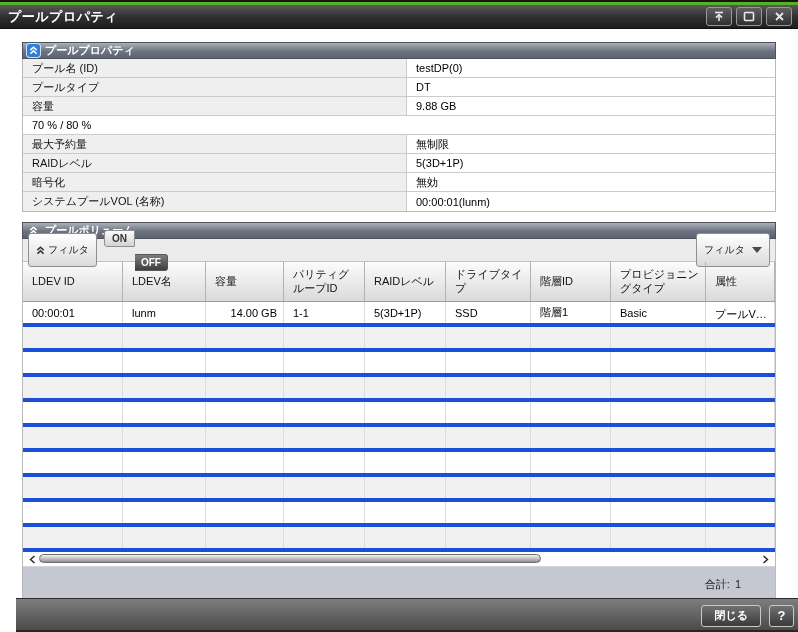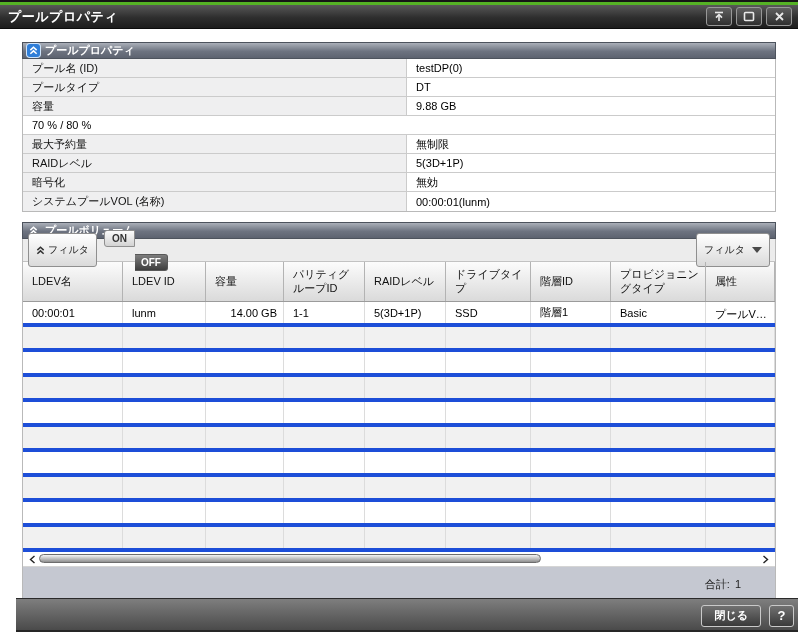--- a/index.html
+++ b/index.html
@@ -236,22 +236,22 @@
           <span class="btn-off">OFF</span>
         </span>
         <span class="spacer"></span>
         <span class="btn-light">
           <span>フィルタ</span>
           <span class="caret-down"></span>
         </span>
       </div>
 
       <div class="grid-row thead">
+        <div class="th">LDEV ID</div>
         <div class="th">LDEV名</div>
-        <div class="th">LDEV ID</div>
         <div class="th">容量</div>
         <div class="th">パリティグループID</div>
         <div class="th">RAIDレベル</div>
         <div class="th">ドライブタイプ</div>
         <div class="th">階層ID</div>
         <div class="th">プロビジョニングタイプ</div>
         <div class="th">属性</div>
       </div>
 
       <div class="grid-row tr">

